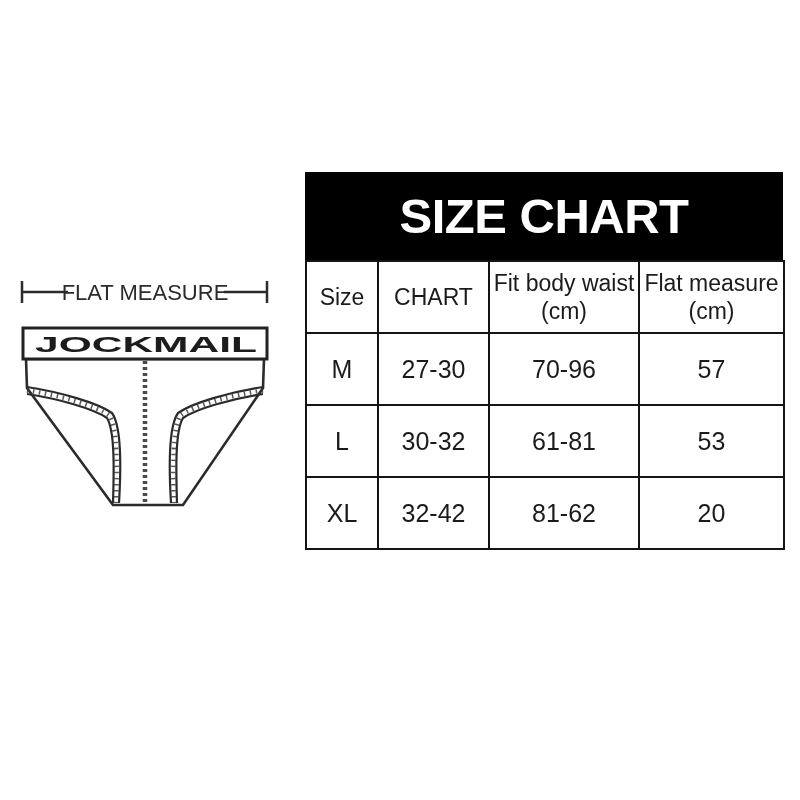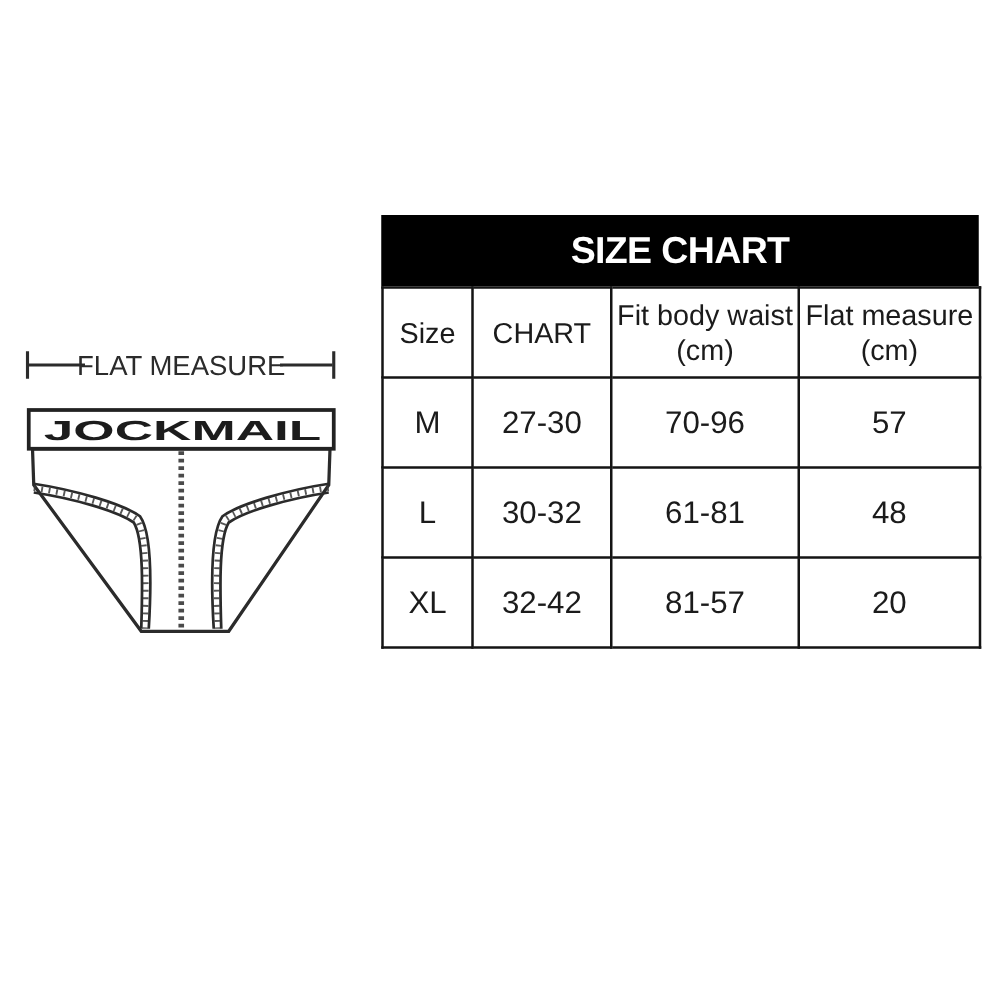--- a/index.html
+++ b/index.html
@@ -36,25 +36,25 @@
   }
 
   
   .chart {
     position: absolute;
     left: 305px; top: 172px;
     width: 478px;
   }
   .chart-title {
     box-sizing: border-box;
-    width: 478px; height: 57px;
+    width: 478px; height: 88px;
     background: #000000;
     color: #ffffff;
     display: flex; align-items: center; justify-content: center;
-    font-size: 30px;
+    font-size: 49px;
     font-weight: bold;
     letter-spacing: -0.5px;
   }
   table.size-table {
     border-collapse: collapse;
     table-layout: fixed;
     width: 478px;
   }
   .size-table th, .size-table td {
     border: 2.5px solid #141414;
@@ -140,25 +140,25 @@
         <tr>
           <td>M</td>
           <td>27-30</td>
           <td>70-96</td>
           <td>57</td>
         </tr>
         <tr>
           <td>L</td>
           <td>30-32</td>
           <td>61-81</td>
-          <td>48</td>
+          <td>53</td>
         </tr>
         <tr>
           <td>XL</td>
           <td>32-42</td>
-          <td>81-57</td>
+          <td>81-62</td>
           <td>20</td>
         </tr>
       </tbody>
     </table>
   </div>
 
 </div>
 
 </body></html>

